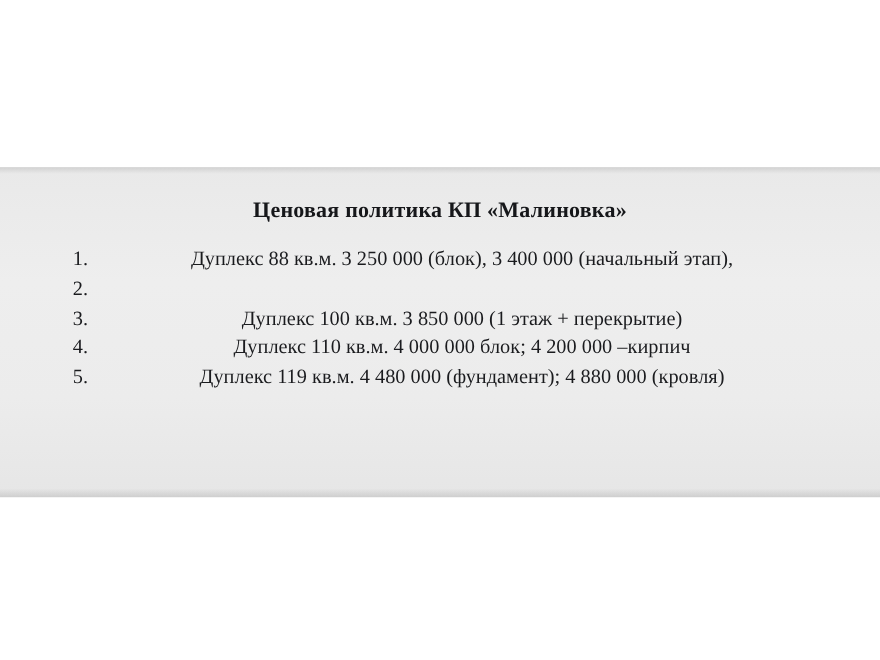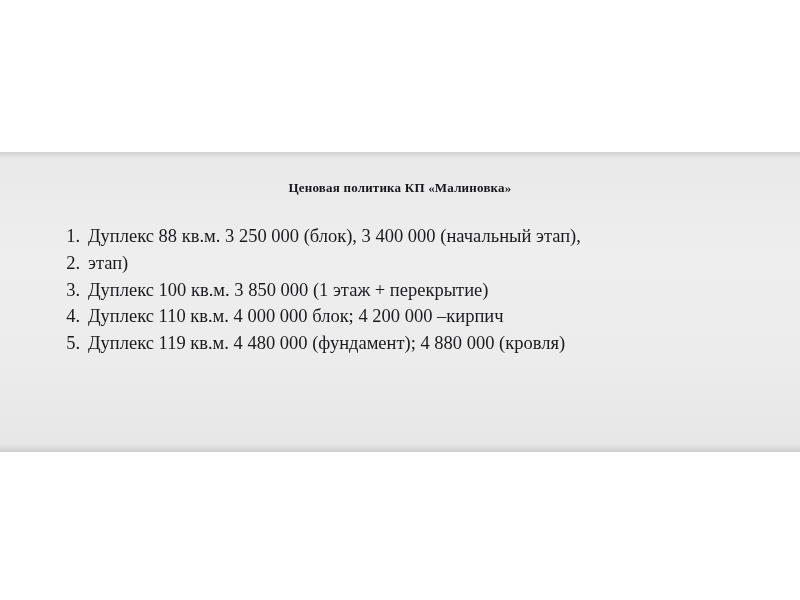--- a/index.html
+++ b/index.html
@@ -45,21 +45,21 @@
     background: linear-gradient(0deg, rgba(170,170,170,0.40), rgba(235,235,235,0));
     pointer-events: none;
   }
   #doc-title {
     position: absolute;
     left: 0;
     top: 28px;
     width: 800px;
     text-align: center;
     font-weight: bold;
-    font-size: 13px;
+    font-size: 20px;
     color: #16171a;
     letter-spacing: 0.2px;
   }
   #price-list {
     position: absolute;
     left: 62px;
     top: 72px;
     width: 690px;
     margin: 0;
     padding: 0;
@@ -76,21 +76,21 @@
   .item-num {
     width: 26px;
     flex: 0 0 26px;
     text-align: right;
     padding-right: 8px;
     box-sizing: border-box;
     font-size: 18.5px;
   }
   .item-text {
     flex: 1 1 auto;
-    text-align: left;
+    text-align: center;
   }
   .item-text .line2 {
     display: block;
   }
 </style>
 </head>
 <body>
 
 <div id="page">
   <div id="sheet">
@@ -102,21 +102,20 @@
       <li class="price-item">
         <span class="item-num">1.</span>
         <span class="item-text">
           <span class="line1">Дуплекс 88 кв.м. 3 250 000 (блок), 3 400 000 (начальный этап),</span>
         </span>
       </li>
 
       <li class="price-item">
         <span class="item-num">2.</span>
         <span class="item-text">
-          <span class="line2">этап)</span>
         </span>
       </li>
 
       <li class="price-item">
         <span class="item-num">3.</span>
         <span class="item-text">
           <span class="line1">Дуплекс 100 кв.м. 3 850 000 (1 этаж + перекрытие)</span>
         </span>
       </li>
 

